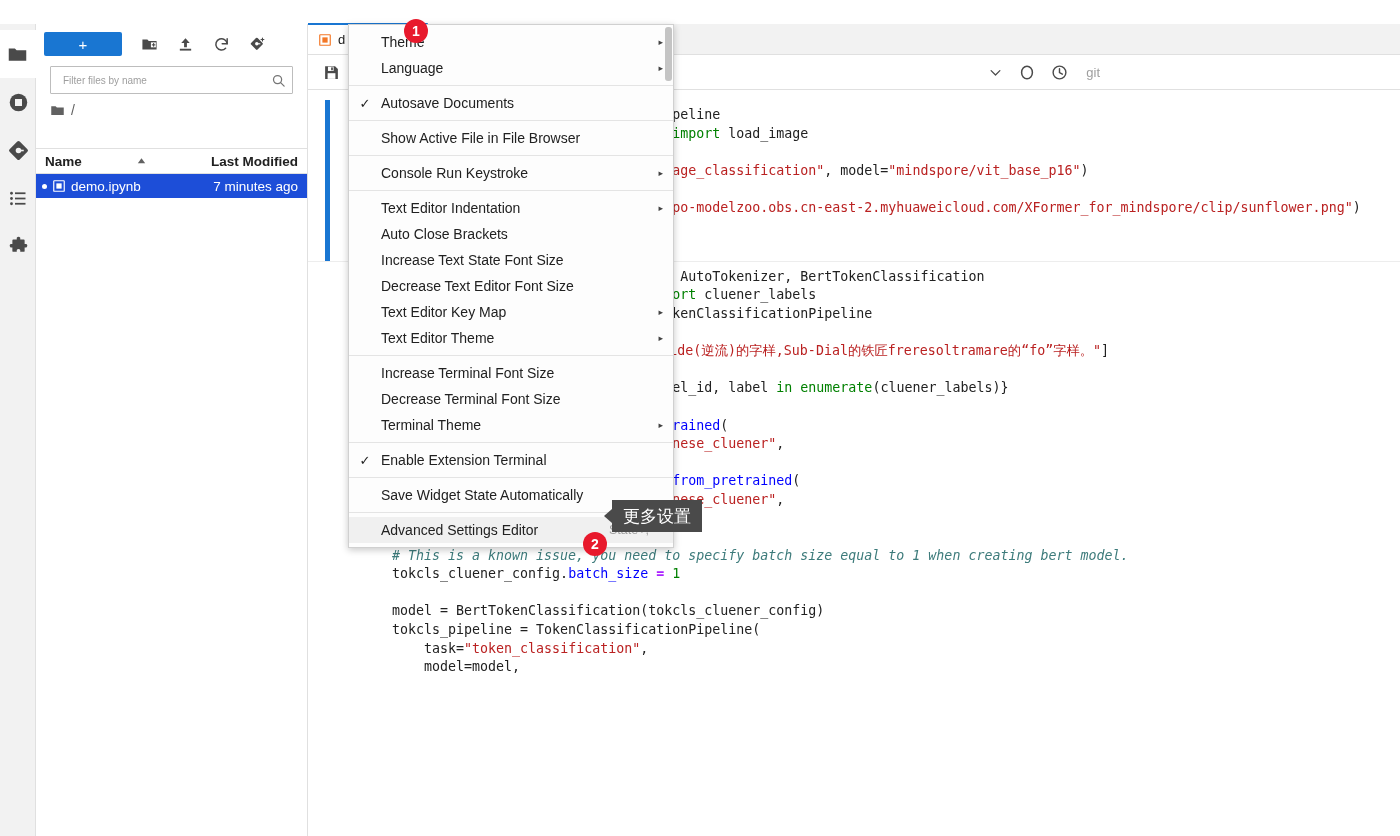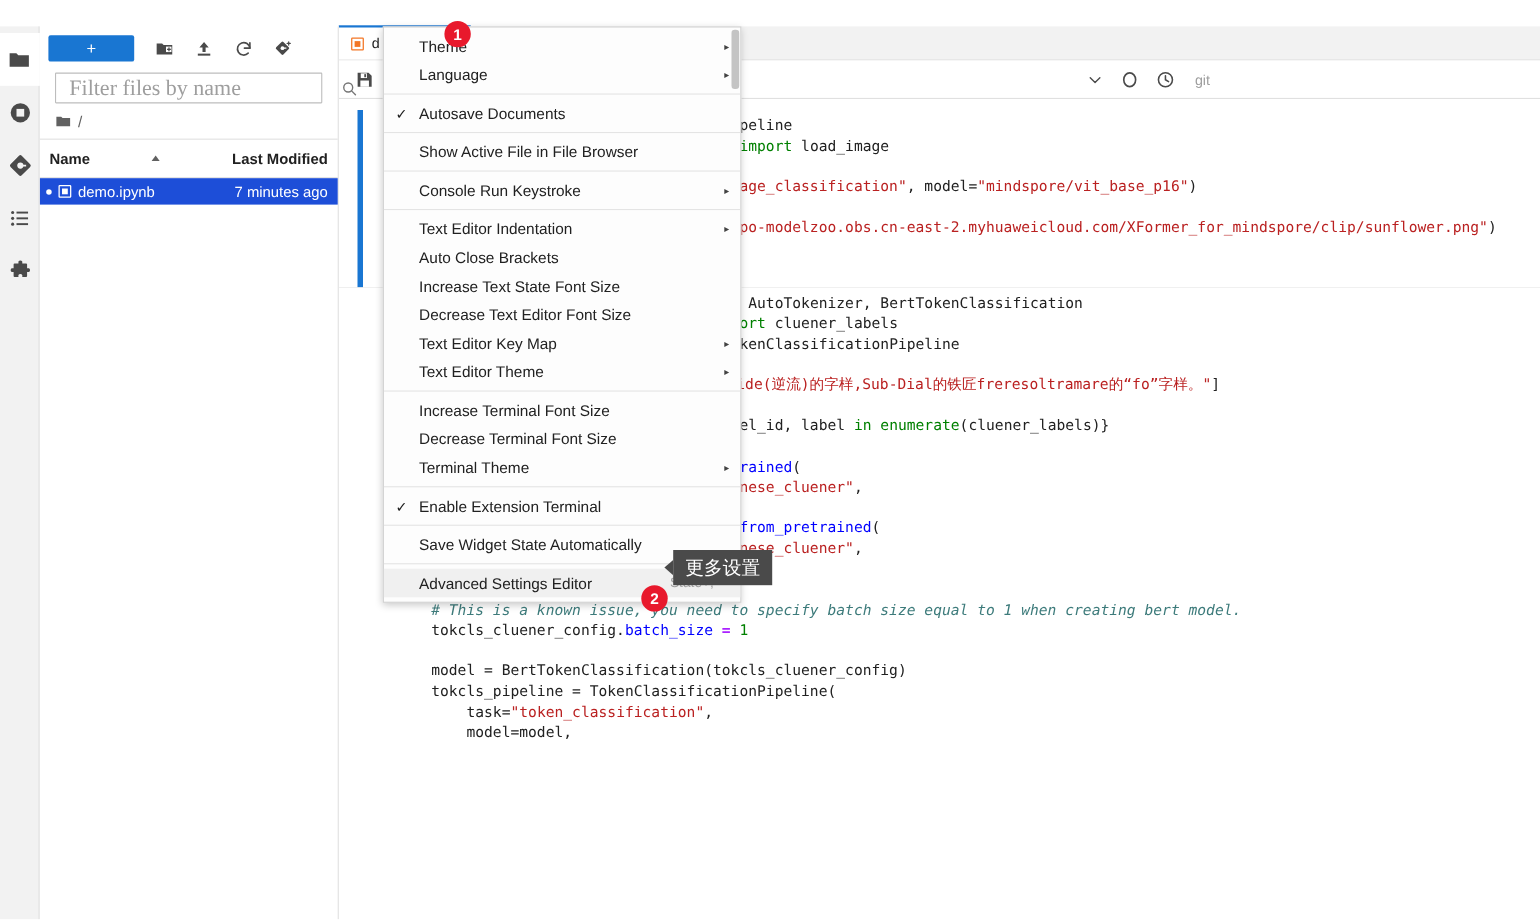--- a/index.html
+++ b/index.html
@@ -112,44 +112,45 @@
     border: 1px solid #bdbdbd;
     border-radius: 1px;
     display: flex;
     align-items: center;
     padding: 0 6px 0 10px;
     background: #fff;
   }
   .fb-filter-input {
     flex: 1;
     border: none; outline: none;
-    font-size: 20px;
+    font-size: 10px;
     color: #757575;
-    font-family: Liberation Serif, serif;
+    font-family: Liberation Sans, sans-serif;
     background: transparent;
   }
   .fb-filter-input::placeholder { color: #9e9e9e; }
   .fb-breadcrumb {
     height: 32px;
     display: flex;
     align-items: center;
     padding: 0 14px;
     gap: 6px;
     color: #616161;
     font-size: 14px;
   }
   .fb-header {
     display: flex;
-    height: 36px;
+    height: 26px;
     border-top: 1px solid #e0e0e0;
     border-bottom: 1px solid #e0e0e0;
     font-size: 13.5px;
     font-weight: bold;
     color: #212121;
     align-items: center;
+    margin-top: 22px;
   }
   .fb-header .col-name {
     flex: 1;
     padding-left: 9px;
     display: flex;
     align-items: center;
     gap: 4px;
     cursor: pointer;
   }
   .fb-header .col-mod {

